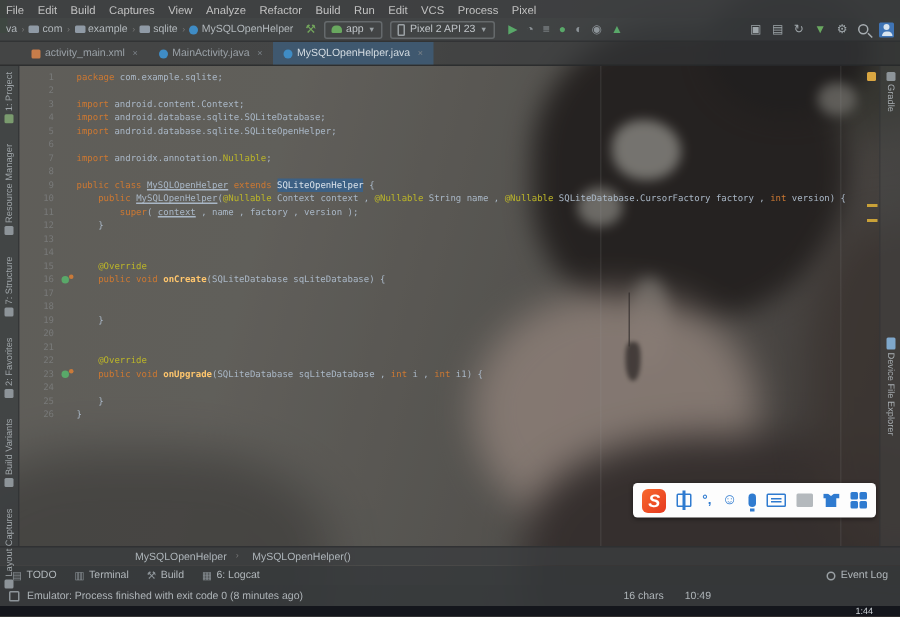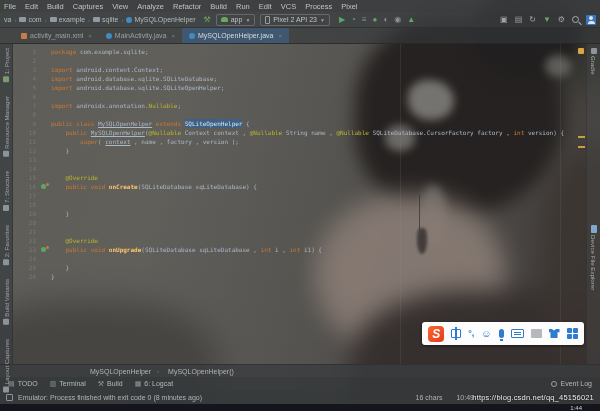--- a/index.html
+++ b/index.html
@@ -365,14 +365,13 @@
     <span class="hand"></span>
     <span class="shirt"></span>
     <span class="grid4">
         <i></i>
         <i></i>
         <i></i>
         <i></i>
       </span>
   </div>
 
-  <div class="watermark">https://blog.csdn.net/qq_45156021</div>
 </div>
 
 </body></html>

